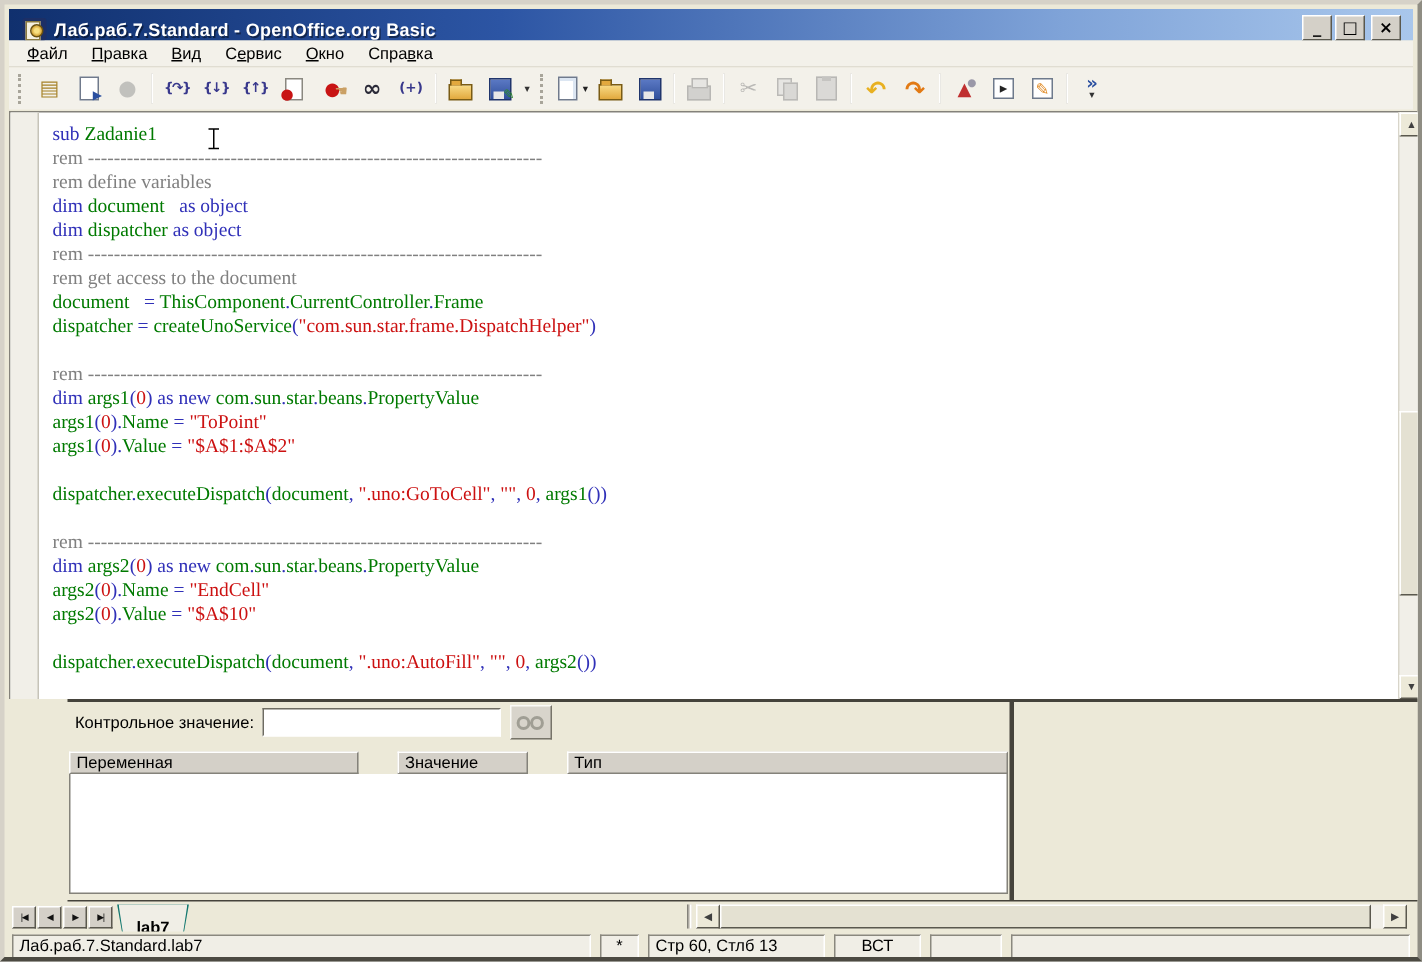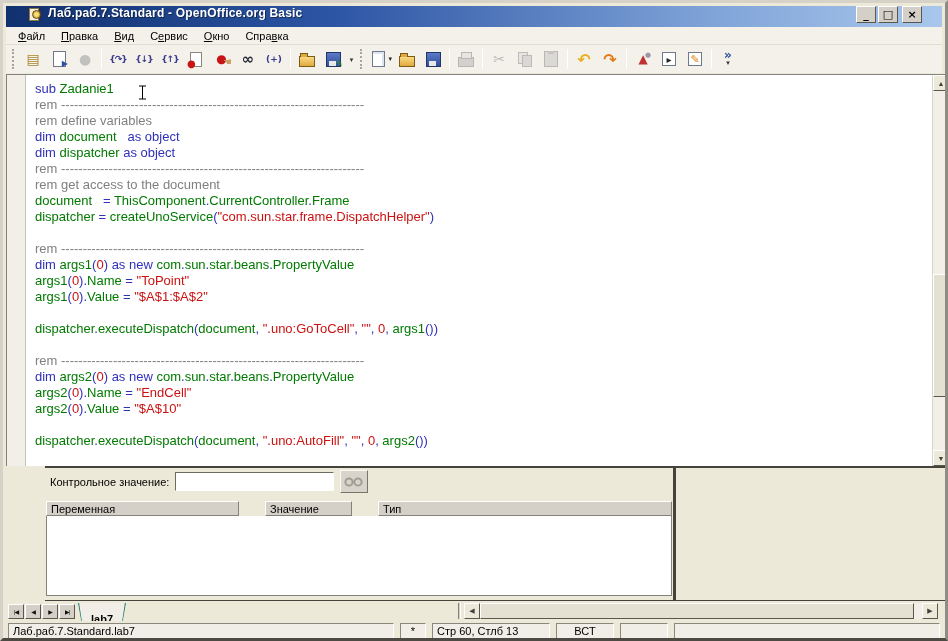--- a/index.html
+++ b/index.html
@@ -5,21 +5,21 @@
   html,body{margin:0;padding:0;background:#808080;}
   *{box-sizing:border-box;}
   body{font-family:"Liberation Sans","DejaVu Sans",sans-serif;font-size:11px;color:#000;}
 
   .window{position:relative;width:948px;height:641px;background:#ece9d8;
     border:3px solid #d6d2c8;border-right-color:#8f8d83;border-bottom-color:#4c4a42;overflow:hidden;}
 
   
   .titlebar{position:absolute;left:3px;top:3px;right:3px;height:21px;
     background:linear-gradient(90deg,#10306e 0%,#2c55a4 35%,#7fa3d8 75%,#a9c7ec 100%);
-    display:flex;align-items:flex-start;padding:0 20px;}
+    display:flex;align-items:flex-end;padding:0 8px;}
   .appicon{width:16px;height:15px;margin:0 3px 0 1px;position:relative;background:#1c2f66;border-radius:2px;flex:0 0 auto;}
   .appicon::before{content:"";position:absolute;left:2px;top:2px;width:8px;height:11px;background:#f4f0e2;border:1px solid #8a7a40;}
   .appicon::after{content:"";position:absolute;right:2px;bottom:2px;width:7px;height:7px;background:radial-gradient(circle at 50% 50%,#f8e080 30%,#c89020 80%);border-radius:50%;border:1px solid #6a5210;}
   .title{color:#fff;font-weight:bold;font-size:12px;letter-spacing:.2px;margin-left:2px;
     text-shadow:1px 1px 0 rgba(0,0,0,.45);white-space:nowrap;overflow:hidden;flex:1;}
   .winbtns{display:flex;gap:2px;margin-left:4px;}
   .winbtn{width:20px;height:17px;background:#d4d0c8;border:1px solid;border-color:#fff #5a584e #5a584e #fff;
     display:flex;align-items:center;justify-content:center;font-size:11px;font-weight:bold;line-height:1;padding:0;
     font-family:"DejaVu Sans",sans-serif;cursor:default;}
   .winbtn.close{margin-left:2px;}
@@ -92,21 +92,21 @@
   .ic-overflow{flex-direction:column;line-height:.8;}
   .ic-overflow::before{content:"»";color:#2a4fa0;font-weight:bold;font-size:12px;}
   .ic-overflow::after{content:"▾";font-size:7px;color:#333;}
   .dd{font-size:7px;margin-left:1px;color:#222;}
 
   
   .editor{position:absolute;left:3px;top:71px;width:942px;height:392px;background:#fff;
     border-top:1px solid #84827a;border-left:1px solid #84827a;}
   .gutter{position:absolute;left:0;top:0;bottom:0;width:19px;background:#f1efe8;border-right:1px solid #c6c3b8;}
   .code{position:absolute;left:20px;top:0;right:16px;bottom:0;overflow:hidden;
-    font-family:Liberation Sans, sans-serif;font-size:13px;line-height:16px;
+    font-family:Liberation Serif, serif;font-size:13px;line-height:16px;
     padding:6px 0 0 8px;white-space:pre;}
   .code-line{height:16px;}
   .ibeam{position:absolute;left:131px;top:10px;}
   .vscroll{position:absolute;right:0;top:0;bottom:0;width:16px;background:#f1efe8;border-left:1px solid #d8d5ca;}
   .sbtn{width:16px;height:16px;background:#ece9d8;border:1px solid;border-color:#fff #5a584e #5a584e #fff;
     display:flex;align-items:center;justify-content:center;font-size:7px;color:#404040;}
   .vscroll .sbtn{position:absolute;left:0;}
   .vscroll .up{top:0;}
   .vscroll .down{bottom:0;}
   .vtrack{position:absolute;left:0;top:16px;bottom:16px;width:16px;}

